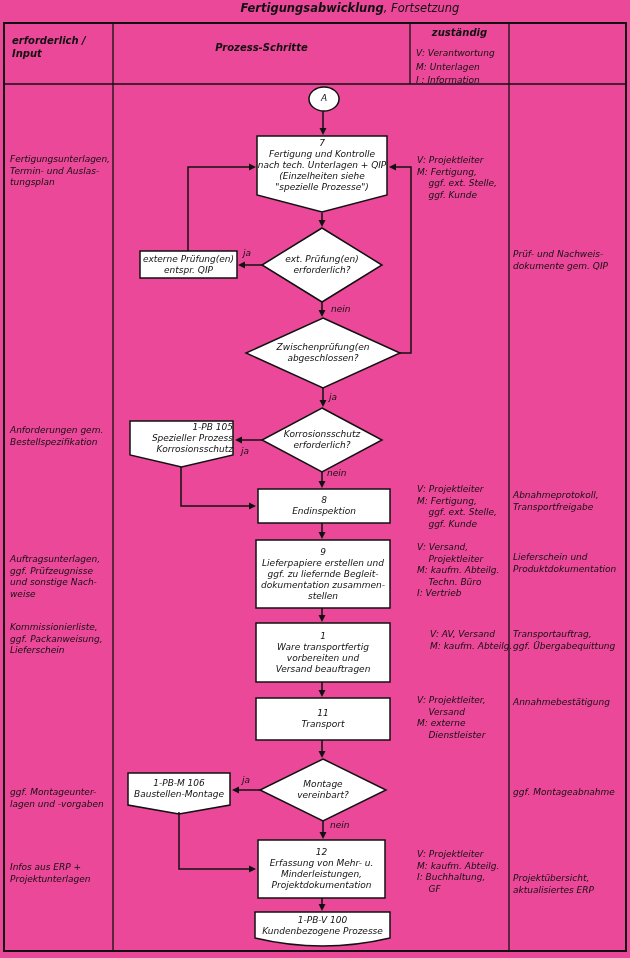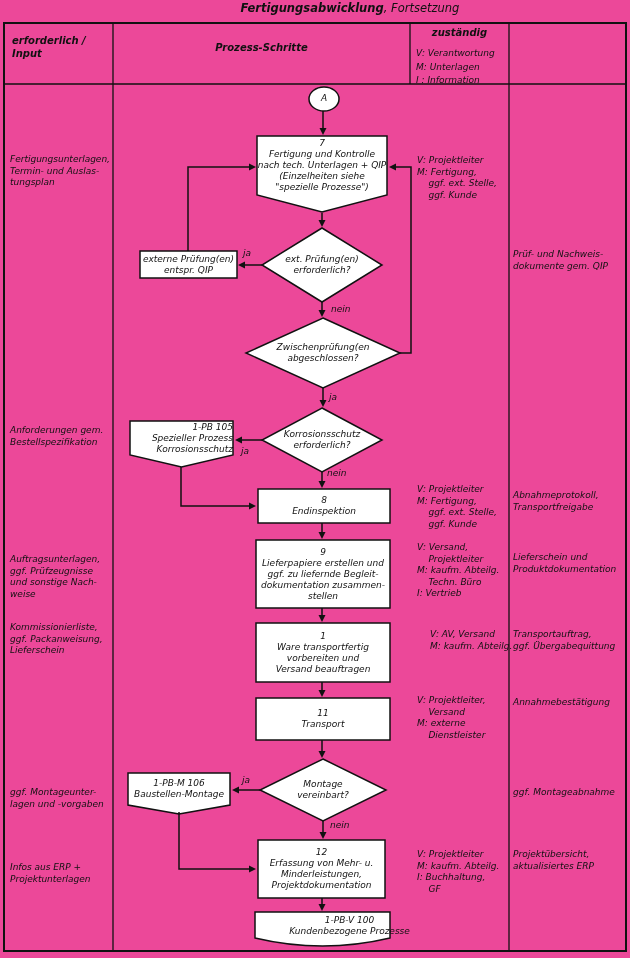--- a/index.html
+++ b/index.html
@@ -157,21 +157,21 @@
       <div class="node-label" style="left:128px;top:778px;width:102px;">
         <div>1-PB-M 106</div>
         <div>Baustellen-Montage</div>
       </div>
       <div class="node-label" style="left:258px;top:847px;width:127px;">
         <div>12</div>
         <div>Erfassung von Mehr- u.</div>
         <div>Minderleistungen,</div>
         <div>Projektdokumentation</div>
       </div>
-      <div class="node-label" style="left:255px;top:915px;width:135px;padding-left:27px;">
+      <div class="node-label" style="left:255px;top:915px;width:135px;">
         <div>1-PB-V 100</div>
         <div>Kundenbezogene Prozesse</div>
       </div>
       <div class="edge-label" style="left:243px;top:248px;">ja</div>
       <div class="edge-label" style="left:331px;top:304px;">nein</div>
       <div class="edge-label" style="left:329px;top:392px;">ja</div>
       <div class="edge-label" style="left:241px;top:446px;">ja</div>
       <div class="edge-label" style="left:327px;top:468px;">nein</div>
       <div class="edge-label" style="left:242px;top:775px;">ja</div>
       <div class="edge-label" style="left:330px;top:820px;">nein</div>
@@ -217,16 +217,16 @@
       <div class="ann" style="left:513px;top:249px;width:112px;">Prüf- und Nachweis-
 dokumente gem. QIP</div>
       <div class="ann" style="left:513px;top:490px;width:112px;">Abnahmeprotokoll,
 Transportfreigabe</div>
       <div class="ann" style="left:513px;top:552px;width:112px;">Lieferschein und
 Produktdokumentation</div>
       <div class="ann" style="left:513px;top:629px;width:112px;">Transportauftrag,
 ggf. Übergabequittung</div>
       <div class="ann" style="left:513px;top:697px;width:112px;">Annahmebestätigung</div>
       <div class="ann" style="left:513px;top:787px;width:112px;">ggf. Montageabnahme</div>
-      <div class="ann" style="left:513px;top:849px;width:112px;">Projektübersicht,
+      <div class="ann" style="left:513px;top:873px;width:112px;">Projektübersicht,
 aktualisiertes ERP</div>
     </div>
 </div>
 
 </body></html>

